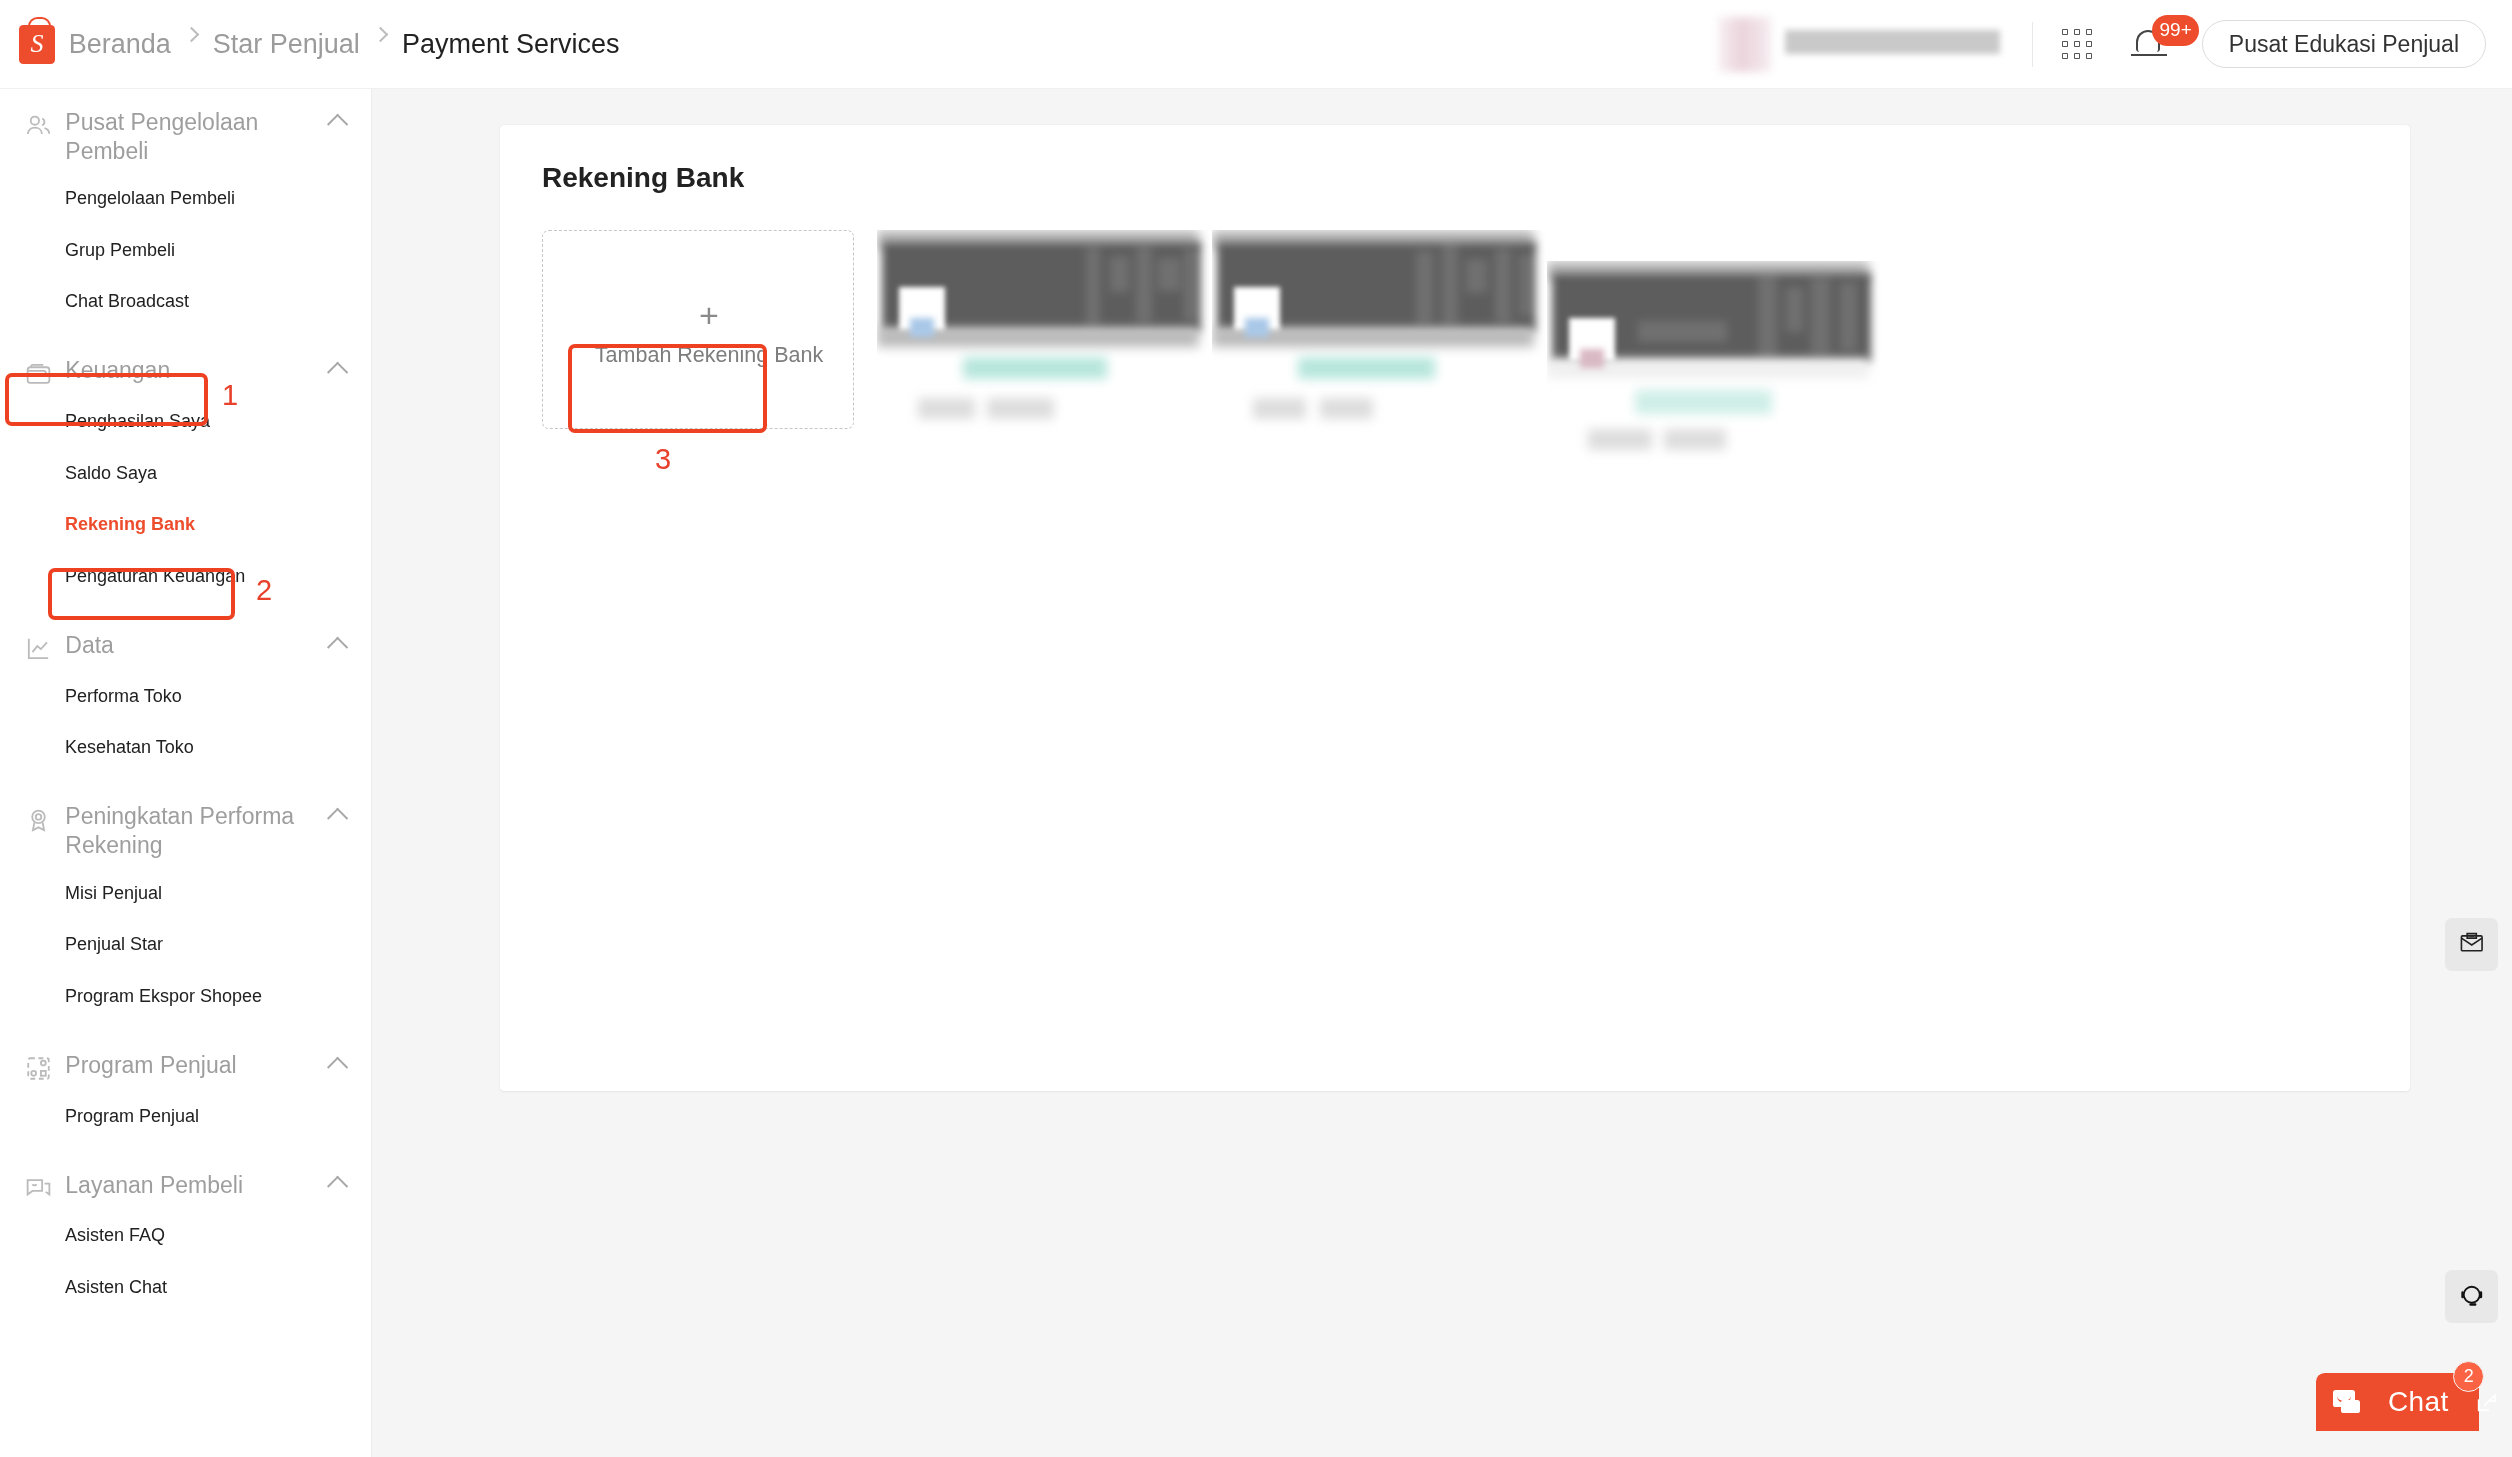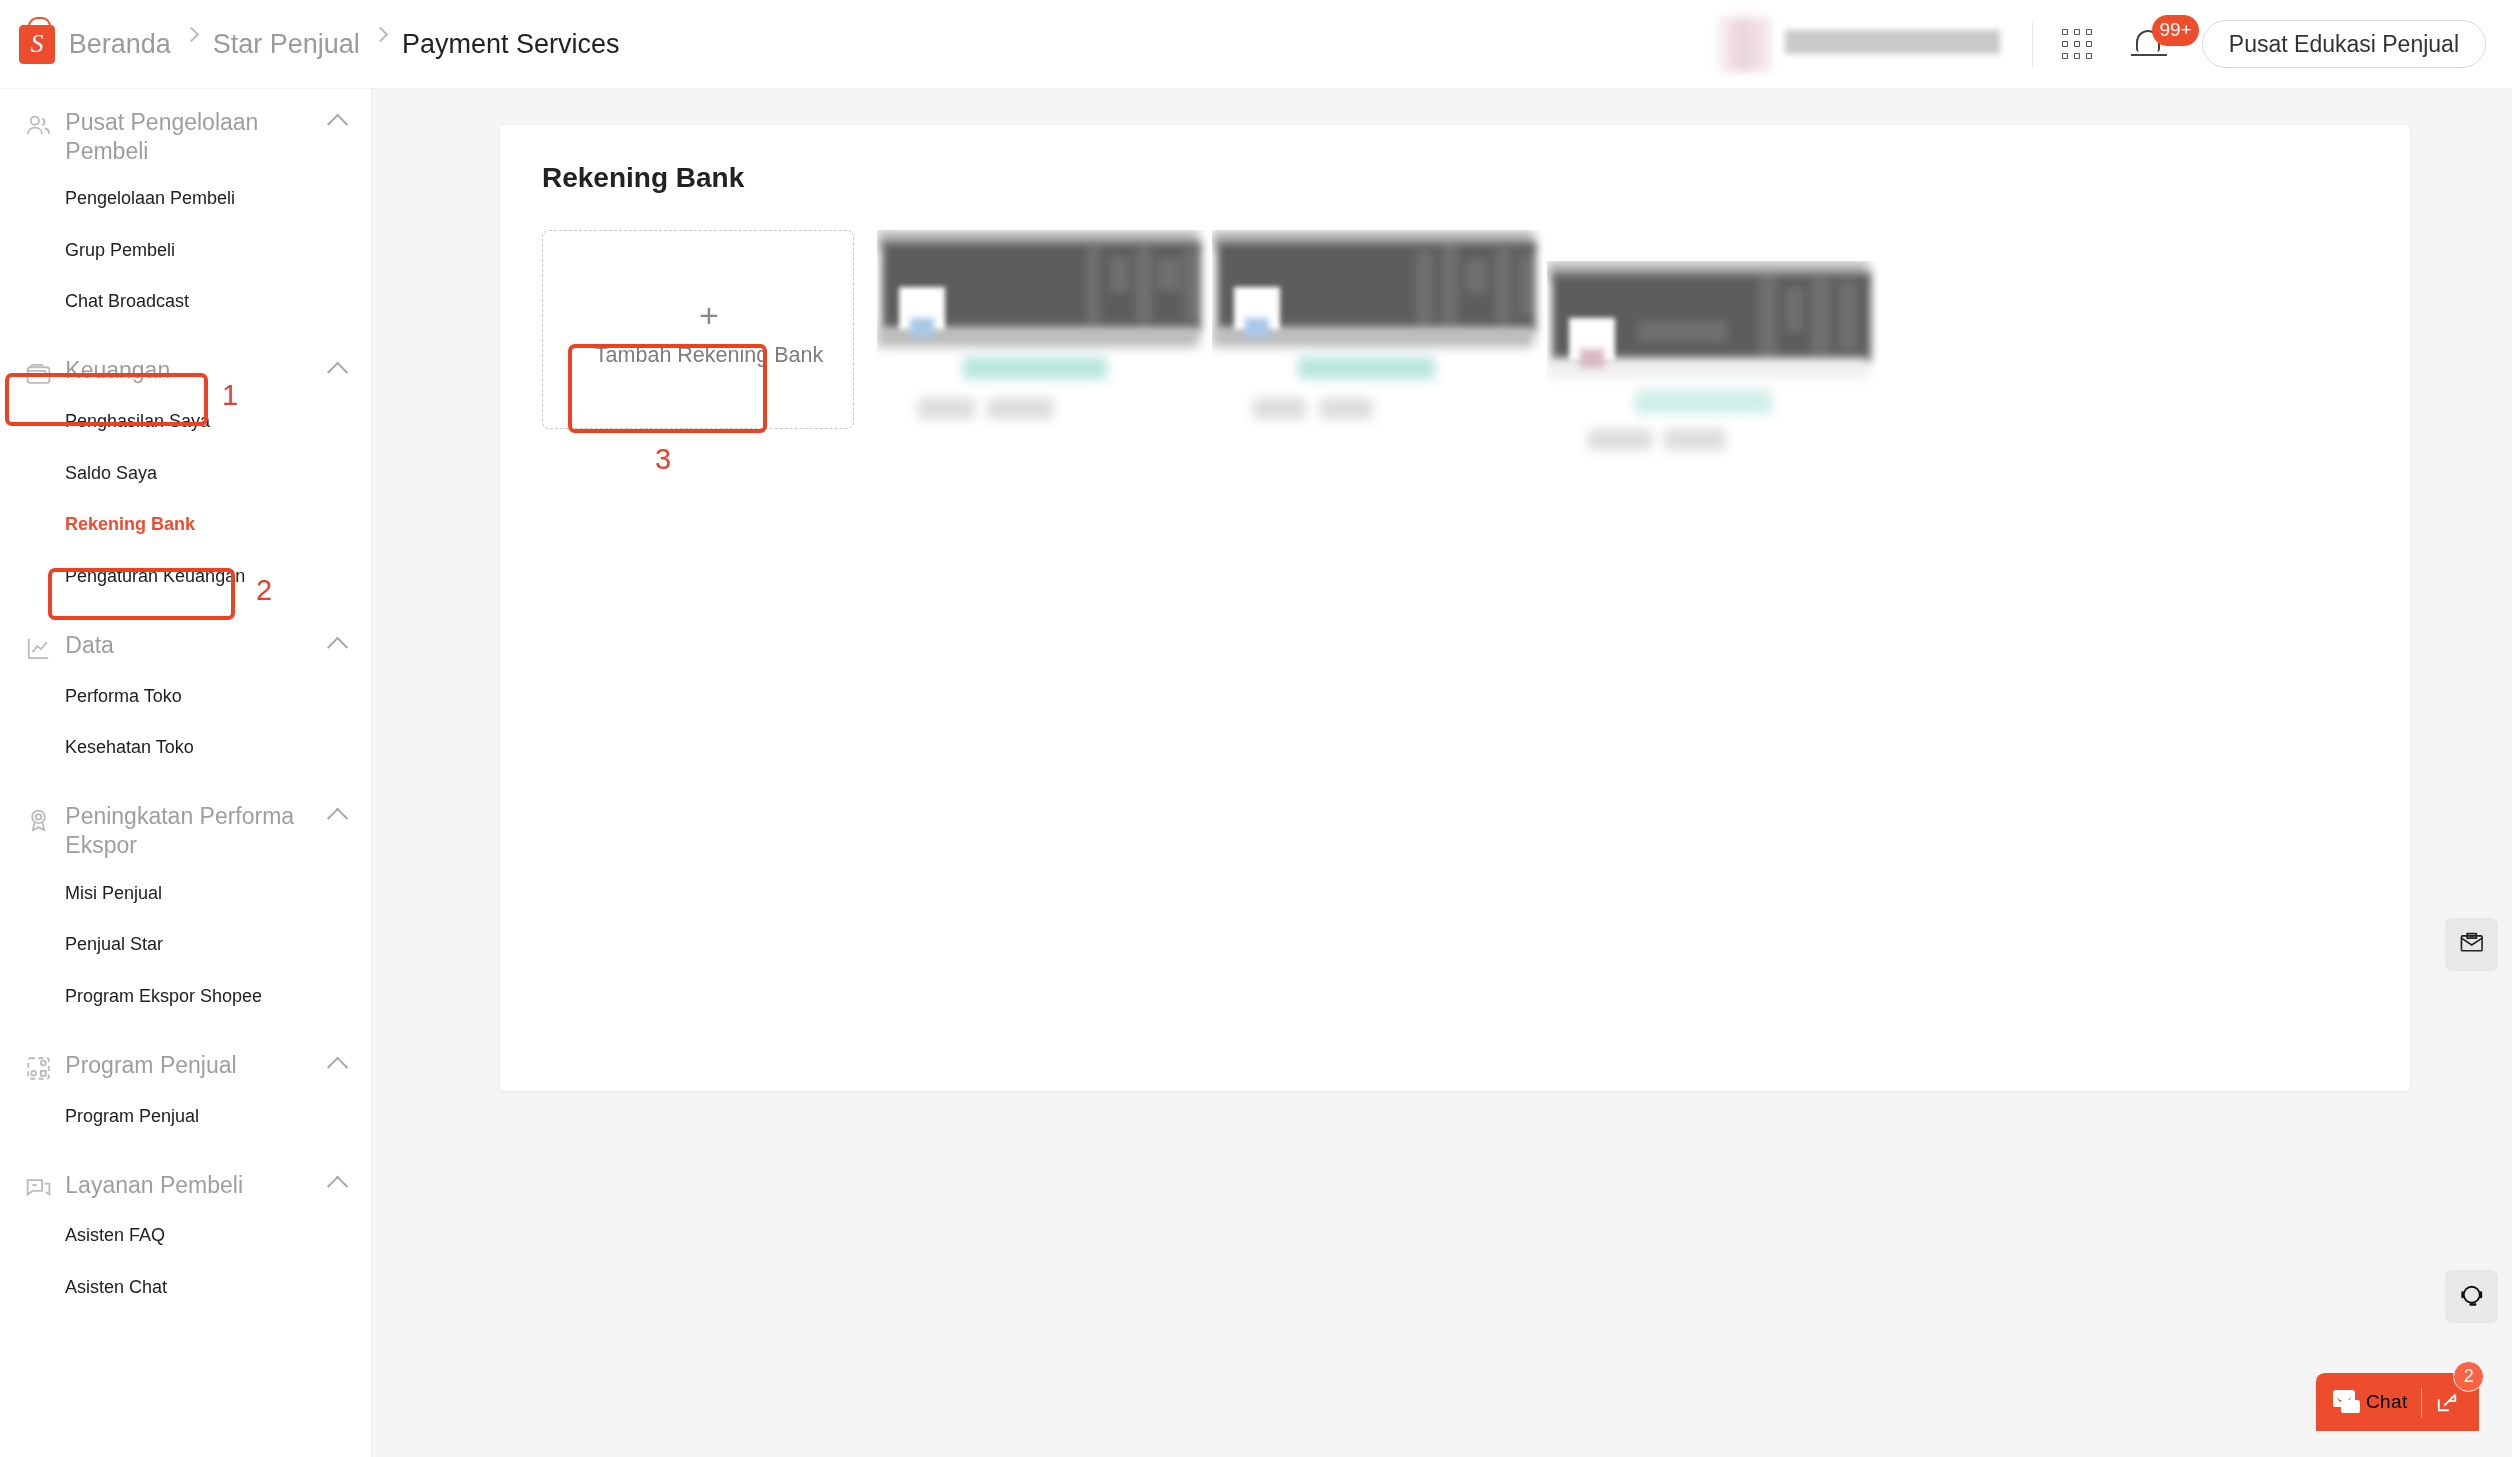--- a/index.html
+++ b/index.html
@@ -195,21 +195,21 @@
   }
   .chat-ico .b1::after {
     content:""; position:absolute; left:4.3px; top:4.3px; width:13.7px; height:6.9px;
     border-bottom: 2.1px solid #ee4d2d; border-radius: 0 0 7.7px 7.7px;
   }
   .chat-ico .b2 {
     position: absolute; left: 7.7px; top: 10.3px; width: 19px; height: 13px;
     background: #fff; border-radius: 2.6px;
   }
   .chat-label {
-    color: #000000; font-size: 19px; margin-left: 4px; font-weight: 500; letter-spacing: 0.4px;
+    color: #ffffff; font-size: 28px; margin-left: 26px; font-weight: 500; letter-spacing: 0.4px;
   }
   .chat-sep { width: 0.9px; height: 29px; background: rgba(255,255,255,.55); margin: 0 13.7px; }
   .chat-expand { width: 22px; height: 22px; position: relative; }
   .chat-badge {
     position: absolute; right: -5.2px; top: -12px; width: 31px; height: 31px;
     background: #fa6445; border: 1.7px solid #f4f4f4; border-radius: 50%; color: #fff;
     font-size: 18px; display: flex; align-items: center; justify-content: center;
   }
 </style>
 </head>
@@ -314,21 +314,21 @@
 
     <div class="nav-group" style="padding-top:0">
       <div class="group-head">
         <span class="group-icon">
           <svg width="29" height="29" viewBox="0 0 24 24" fill="none" stroke="#bbb" stroke-width="1.5">
             <circle cx="12" cy="9" r="5.2"></circle>
               <circle cx="12" cy="9" r="2.3"></circle>
             <path d="M8.6 13.6L7.4 20l4.6-2.3 4.6 2.3-1.2-6.4"></path>
           </svg>
         </span>
-        <span class="group-label">Peningkatan Performa Ekspor</span>
+        <span class="group-label">Peningkatan Performa Rekening</span>
         <span class="chev"></span>
       </div>
       <div class="nav-item">Misi Penjual</div>
       <div class="nav-item">Penjual Star</div>
       <div class="nav-item">Program Ekspor Shopee</div>
     </div>
 
     <div class="group-spacer"></div>
 
     <div class="nav-group" style="padding-top:0">

